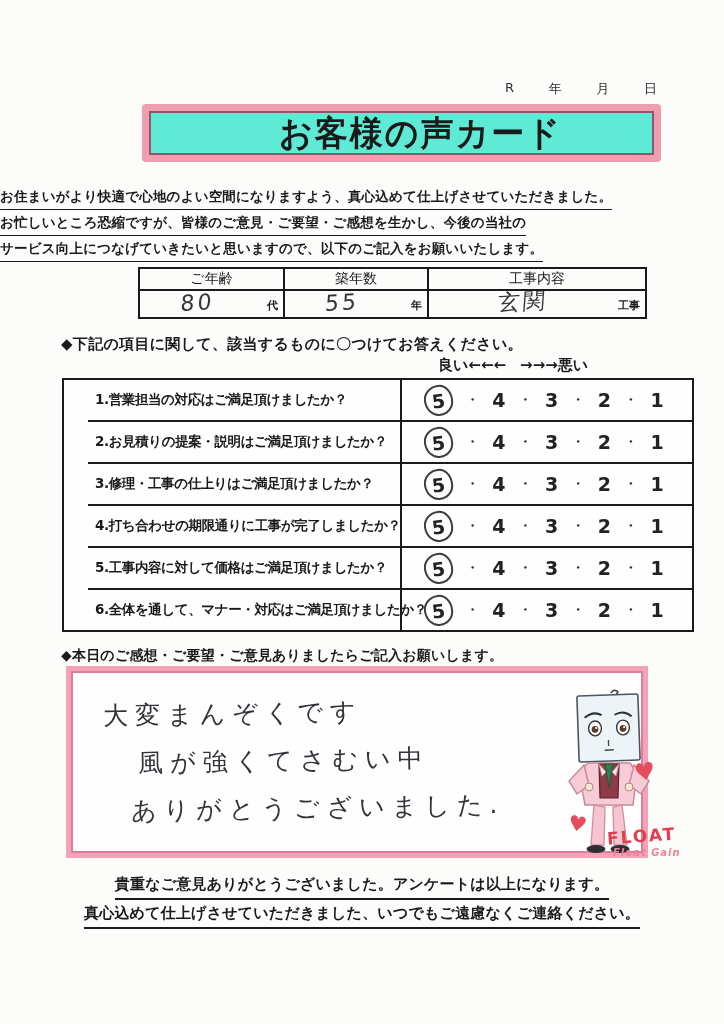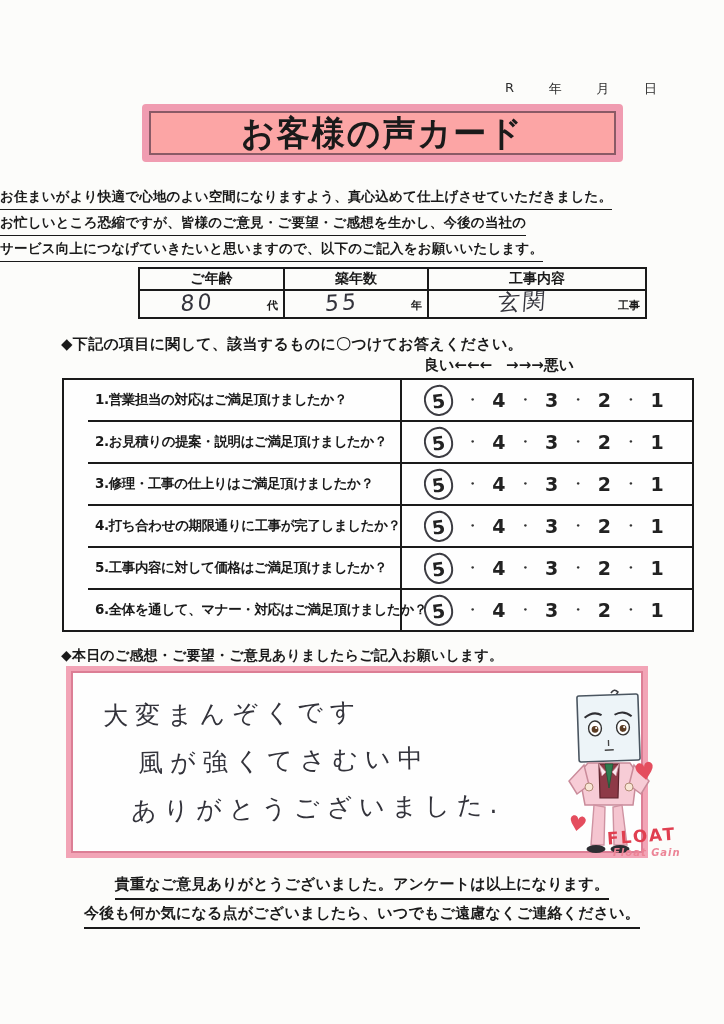--- a/index.html
+++ b/index.html
@@ -7,42 +7,42 @@
     position:relative;width:724px;height:1024px;margin:0 auto;
     background:#fcfcfa;overflow:hidden;
     font-family:"DejaVu Sans","Liberation Sans",sans-serif;
     color:#1a1a1a;
   }
   
   .date-row{position:absolute;top:80px;left:505px;width:152px;display:flex;justify-content:space-between;font-size:13px;color:#2e2e2e;}
   
   .title-box{
     position:absolute;left:142px;top:104px;width:467px;height:44px;
-    border:7px solid #f09cb1;border-radius:4px;background:#fca5a5;
+    border:7px solid #f09cb1;border-radius:4px;background:#5eead4;
     box-shadow:inset 0 0 0 2px #8a5a66;
-    display:flex;align-items:center;justify-content:center;
+    display:flex;align-items:center;justify-content:center;padding-left:38px;
   }
   .title-box .ttl{font-size:33px;font-weight:900;letter-spacing:2px;transform:scaleY(1.05);}
   .greeting{position:absolute;top:160px;left:0;width:690px;text-align:center;font-size:18px;font-weight:900;}
   .greeting span{border-bottom:2.5px solid #1a1a1a;padding:0 6px 1px 6px;}
   .intro{position:absolute;top:184px;left:0;width:724px;text-align:left;font-size:13.5px;font-weight:700;line-height:24px;}
   .intro span{display:inline-block;border-bottom:1.5px solid #1a1a1a;padding-bottom:1px;letter-spacing:.2px;}
   
   .info-table{position:absolute;left:138px;top:267px;width:507px;border:2px solid #1a1a1a;border-collapse:collapse;table-layout:fixed;}
   .info-table th,.info-table td{border:2px solid #1a1a1a;padding:0;}
-  .info-table th{height:20px;font-size:14px;font-weight:700;text-align:center;}
+  .info-table th{height:20px;font-size:14px;font-weight:400;text-align:center;}
   .info-table td{height:26px;position:relative;}
   .info-table col.c1{width:145px}.info-table col.c2{width:144px}.info-table col.c3{width:218px}
   .cell-val{position:absolute;left:0;right:28px;top:-6px;bottom:-2px;display:flex;align-items:center;justify-content:center;}
   .cell-unit{position:absolute;right:5px;bottom:4px;font-size:11px;font-weight:800;}
   
   .hand{color:#34343c;font-weight:400;letter-spacing:3px;transform:rotate(-3deg) skewX(-7deg);font-size:22px;}
   
   .survey-instruction{position:absolute;left:61px;top:335px;font-size:15px;font-weight:800;letter-spacing:.3px;}
-  .scale-label{position:absolute;left:424px;top:356px;font-size:15px;font-weight:800;}
+  .scale-label{position:absolute;left:438px;top:356px;font-size:15px;font-weight:800;}
   .scale-label .gap{display:inline-block;width:14px;}
   .survey-table{position:absolute;left:62px;top:378px;width:604px;border:2px solid #1a1a1a;background:#fefefe;padding-left:24px;}
   .s-row{display:flex;border-bottom:2px solid #1a1a1a;height:40px;}
   .s-row:last-child{border-bottom:none;}
   .s-q{width:305px;border-right:2px solid #1a1a1a;display:flex;align-items:center;padding-left:7px;font-size:13.5px;font-weight:700;letter-spacing:-0.4px;white-space:nowrap;}
   .s-r{flex:1;display:flex;align-items:center;justify-content:space-between;padding:0 28px 0 26px;font-size:19px;font-weight:600;color:#222;}
   .s-r .dot{font-size:13px;color:#333;}
   .s-r .num{min-width:14px;text-align:center;}
   .num.circled{
     display:inline-flex;align-items:center;justify-content:center;
@@ -260,16 +260,16 @@
     <ellipse cx="38" cy="163" rx="9.5" ry="4" fill="#2e2e33"></ellipse>
     <ellipse cx="62" cy="163" rx="9.5" ry="4" fill="#2e2e33"></ellipse>
   </svg>
   <span class="heart heart-right">♥</span>
   <span class="heart heart-left">♥</span>
   <div class="float-text">FLOAT</div>
   <div class="float-sub">Float Gain</div>
 
   <div class="footer">
     <span>貴重なご意見ありがとうございました。アンケートは以上になります。</span><br>
-    <span>今後も何か気になる点がございましたら、いつでもご遠慮なくご連絡ください。</span>
+    <span>真心込めて仕上げさせていただきました、いつでもご遠慮なくご連絡ください。</span>
   </div>
 
 </div>
 
 </body></html>

